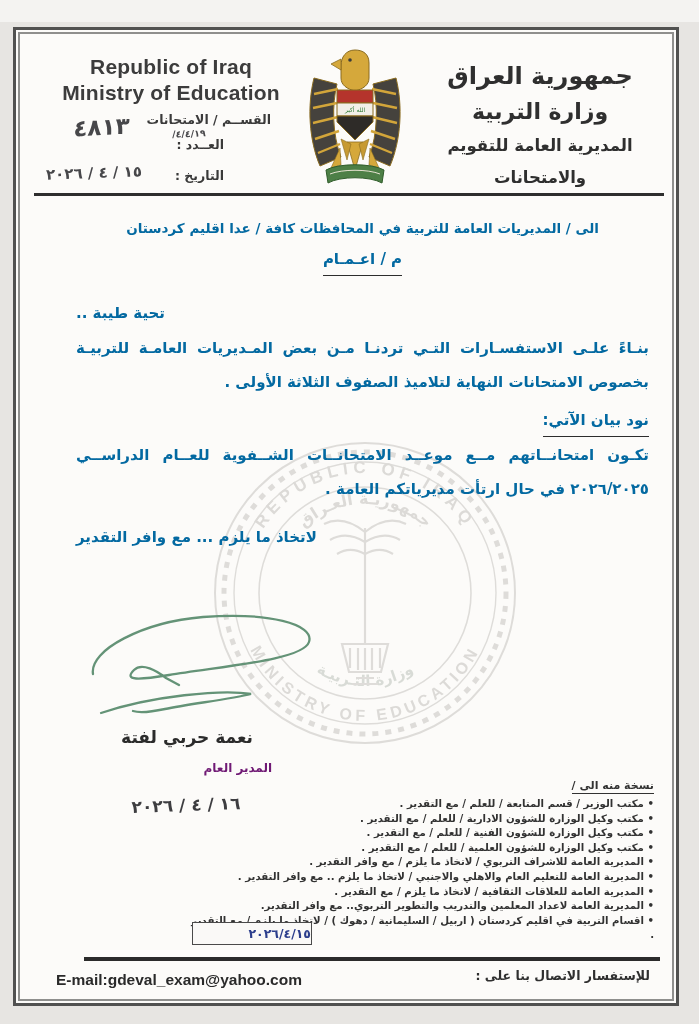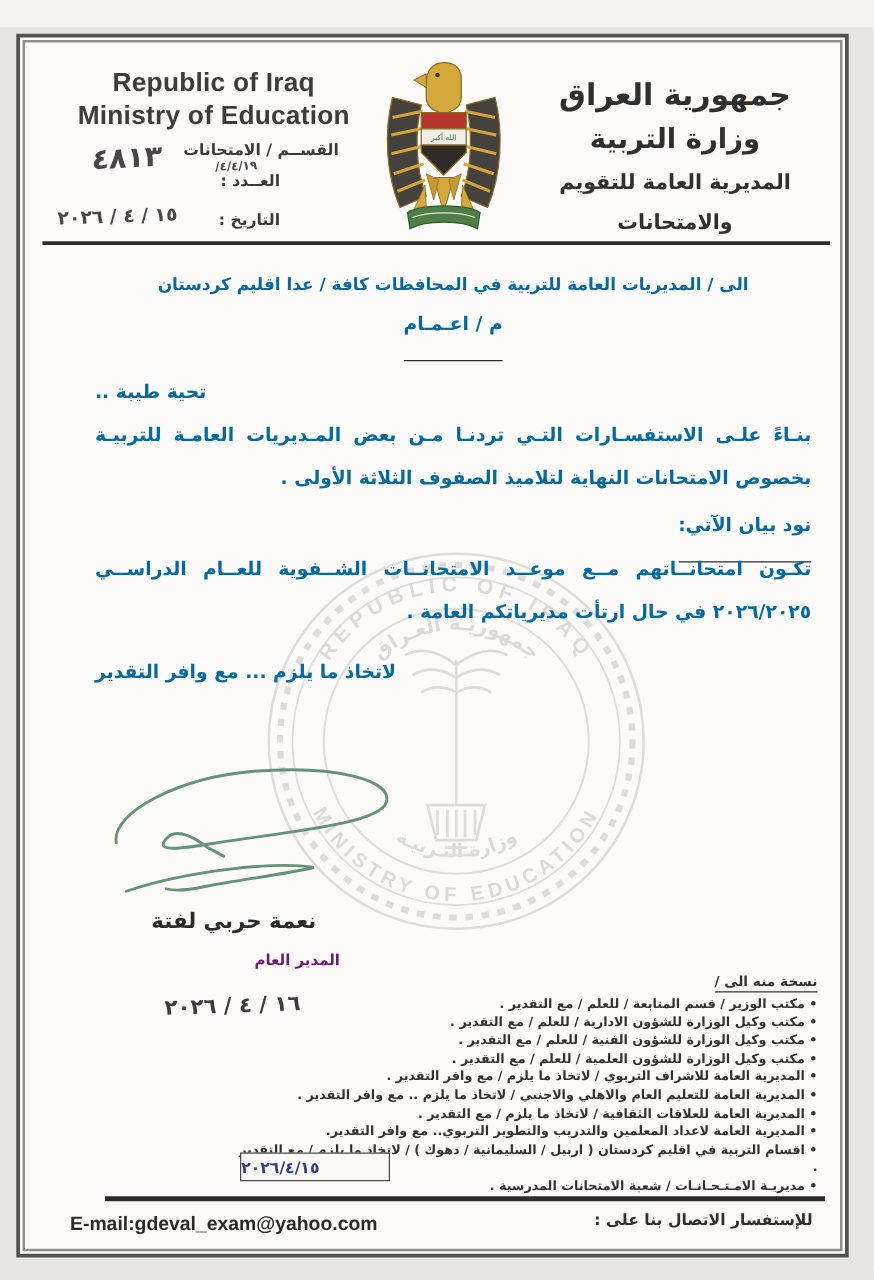--- a/index.html
+++ b/index.html
@@ -32,21 +32,21 @@
   .ar-letterhead .l1{font-size:24px;line-height:36px;}
   .ar-letterhead .l2{font-size:22px;line-height:36px;}
   .ar-letterhead .l3{font-size:16.5px;line-height:32px;}
   .header-divider{position:absolute;left:18px;top:163px;width:630px;height:3px;background:#2e2e2e;}
 
   
   .body-area{position:absolute;left:60px;top:190px;width:573px;direction:rtl;color:#0369a1;
              font-weight:bold;}
   .to-line{text-align:center;font-size:13.5px;white-space:nowrap;}
   .subject{text-align:center;font-size:15px;margin-top:14px;}
-  .underline{border-bottom:1.6px solid #2d2d2d;padding-bottom:20px;}
+  .underline{border-bottom:1.6px solid #2d2d2d;padding-bottom:7px;}
   .greeting{text-align:left;font-size:15px;margin-top:36px;padding-right:26px;}
   .jline{font-size:15px;margin-top:17px;text-align:justify;text-align-last:justify;}
   .rline{font-size:15px;margin-top:16px;text-align:right;}
   .clarify-h{font-size:15px;margin-top:20px;text-align:right;}
   .closing{font-size:15px;margin-top:30px;text-align:left;}
 
   
   .watermark{position:absolute;left:188px;top:402px;opacity:.55;pointer-events:none;}
 
   
@@ -61,21 +61,21 @@
   
   .dist{position:absolute;right:22px;top:744px;width:470px;direction:rtl;text-align:right;
         color:#323232;font-weight:bold;}
   .dist-h{font-size:11px;display:inline-block;border-bottom:1.3px solid #323232;
           padding-bottom:1px;margin-bottom:3px;margin-left:32px;}
   .dist-item{font-size:10.2px;line-height:14.6px;}
   .dist-item::before{content:'\2022  ';}
 
   
   .stamp{position:absolute;left:176px;top:892px;width:118px;height:21px;border:1.5px solid #4a4a4a;
-         color:#2c3e8c;font-size:12.5px;font-weight:bold;text-align:left;line-height:21px;
+         color:#2c3e8c;font-size:12.5px;font-weight:bold;text-align:right;line-height:21px;
          letter-spacing:1.5px;background:#faf9f7;}
   .footer-divider{position:absolute;left:68px;top:927px;width:576px;height:4px;background:#2b2b2b;}
   .footer-email{position:absolute;left:40px;top:941px;font-family:"Liberation Sans",sans-serif;
                 font-weight:bold;font-size:15.5px;color:#2a2a2a;direction:ltr;}
   .footer-contact{position:absolute;right:26px;top:938px;direction:rtl;font-size:12.5px;
                   font-weight:bold;color:#2f2f2f;}
 </style>
 </head>
 <body>
 
@@ -195,21 +195,20 @@
       <span class="dist-h">نسخة منه الى /</span>
       <div class="dist-item">مكتب الوزير / قسم المتابعة / للعلم / مع التقدير .</div>
       <div class="dist-item">مكتب وكيل الوزارة للشؤون الادارية / للعلم / مع التقدير .</div>
       <div class="dist-item">مكتب وكيل الوزارة للشؤون الفنية / للعلم / مع التقدير .</div>
       <div class="dist-item">مكتب وكيل الوزارة للشؤون العلمية / للعلم / مع التقدير .</div>
       <div class="dist-item">المديرية العامة للاشراف التربوي / لاتخاذ ما يلزم / مع وافر التقدير .</div>
       <div class="dist-item">المديرية العامة للتعليم العام والاهلي والاجنبي / لاتخاذ ما يلزم .. مع وافر التقدير .</div>
       <div class="dist-item">المديرية العامة للعلاقات الثقافية / لاتخاذ ما يلزم / مع التقدير .</div>
       <div class="dist-item">المديرية العامة لاعداد المعلمين والتدريب والتطوير التربوي.. مع وافر التقدير.</div>
       <div class="dist-item">اقسام التربية في اقليم كردستان ( اربيل / السليمانية / دهوك ) / لاتخاذ ما يلزم / مع التقدير .</div>
-      <div class="dist-item">مديريـة الامـتـحـانـات / شعبة الامتحانات المدرسية .</div>
     </div>
 
     <div class="stamp">٢٠٢٦/٤/١٥</div>
     <div class="footer-divider"></div>
     <div class="footer-email">E-mail:gdeval_exam@yahoo.com</div>
     <div class="footer-contact">للإستفسار الاتصال بنا على :</div>
 
   </div>
 </div>
 

